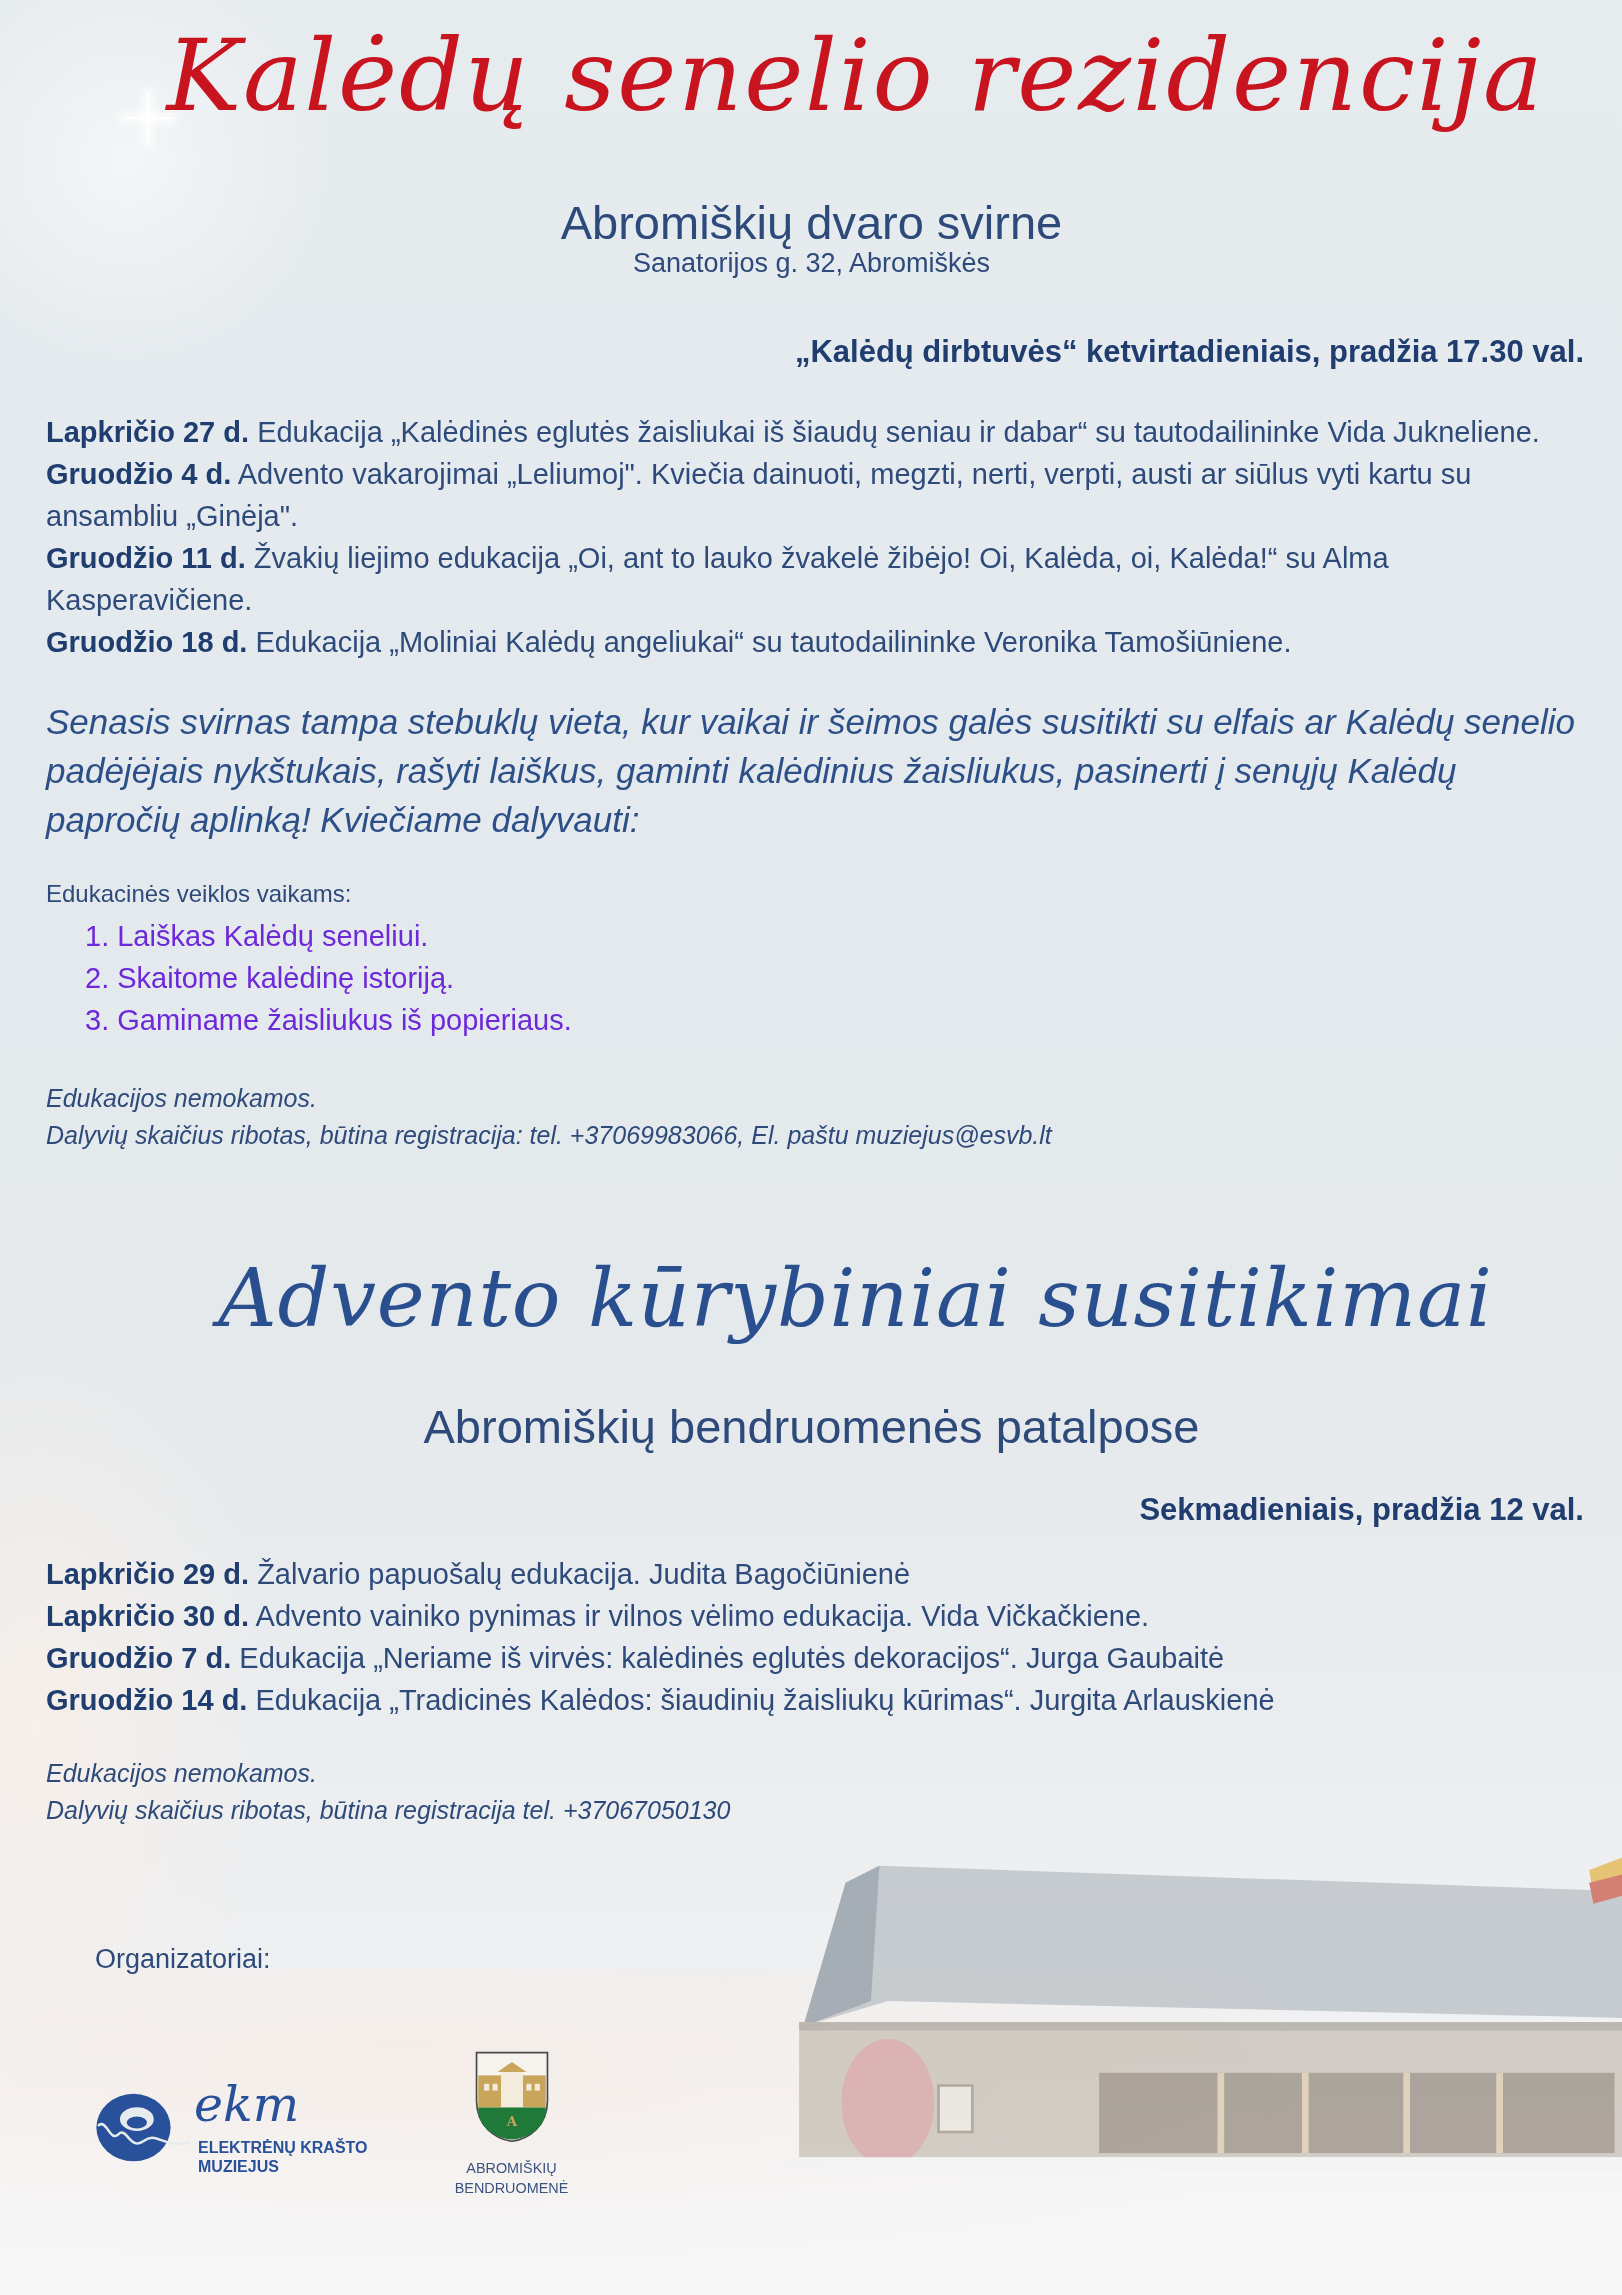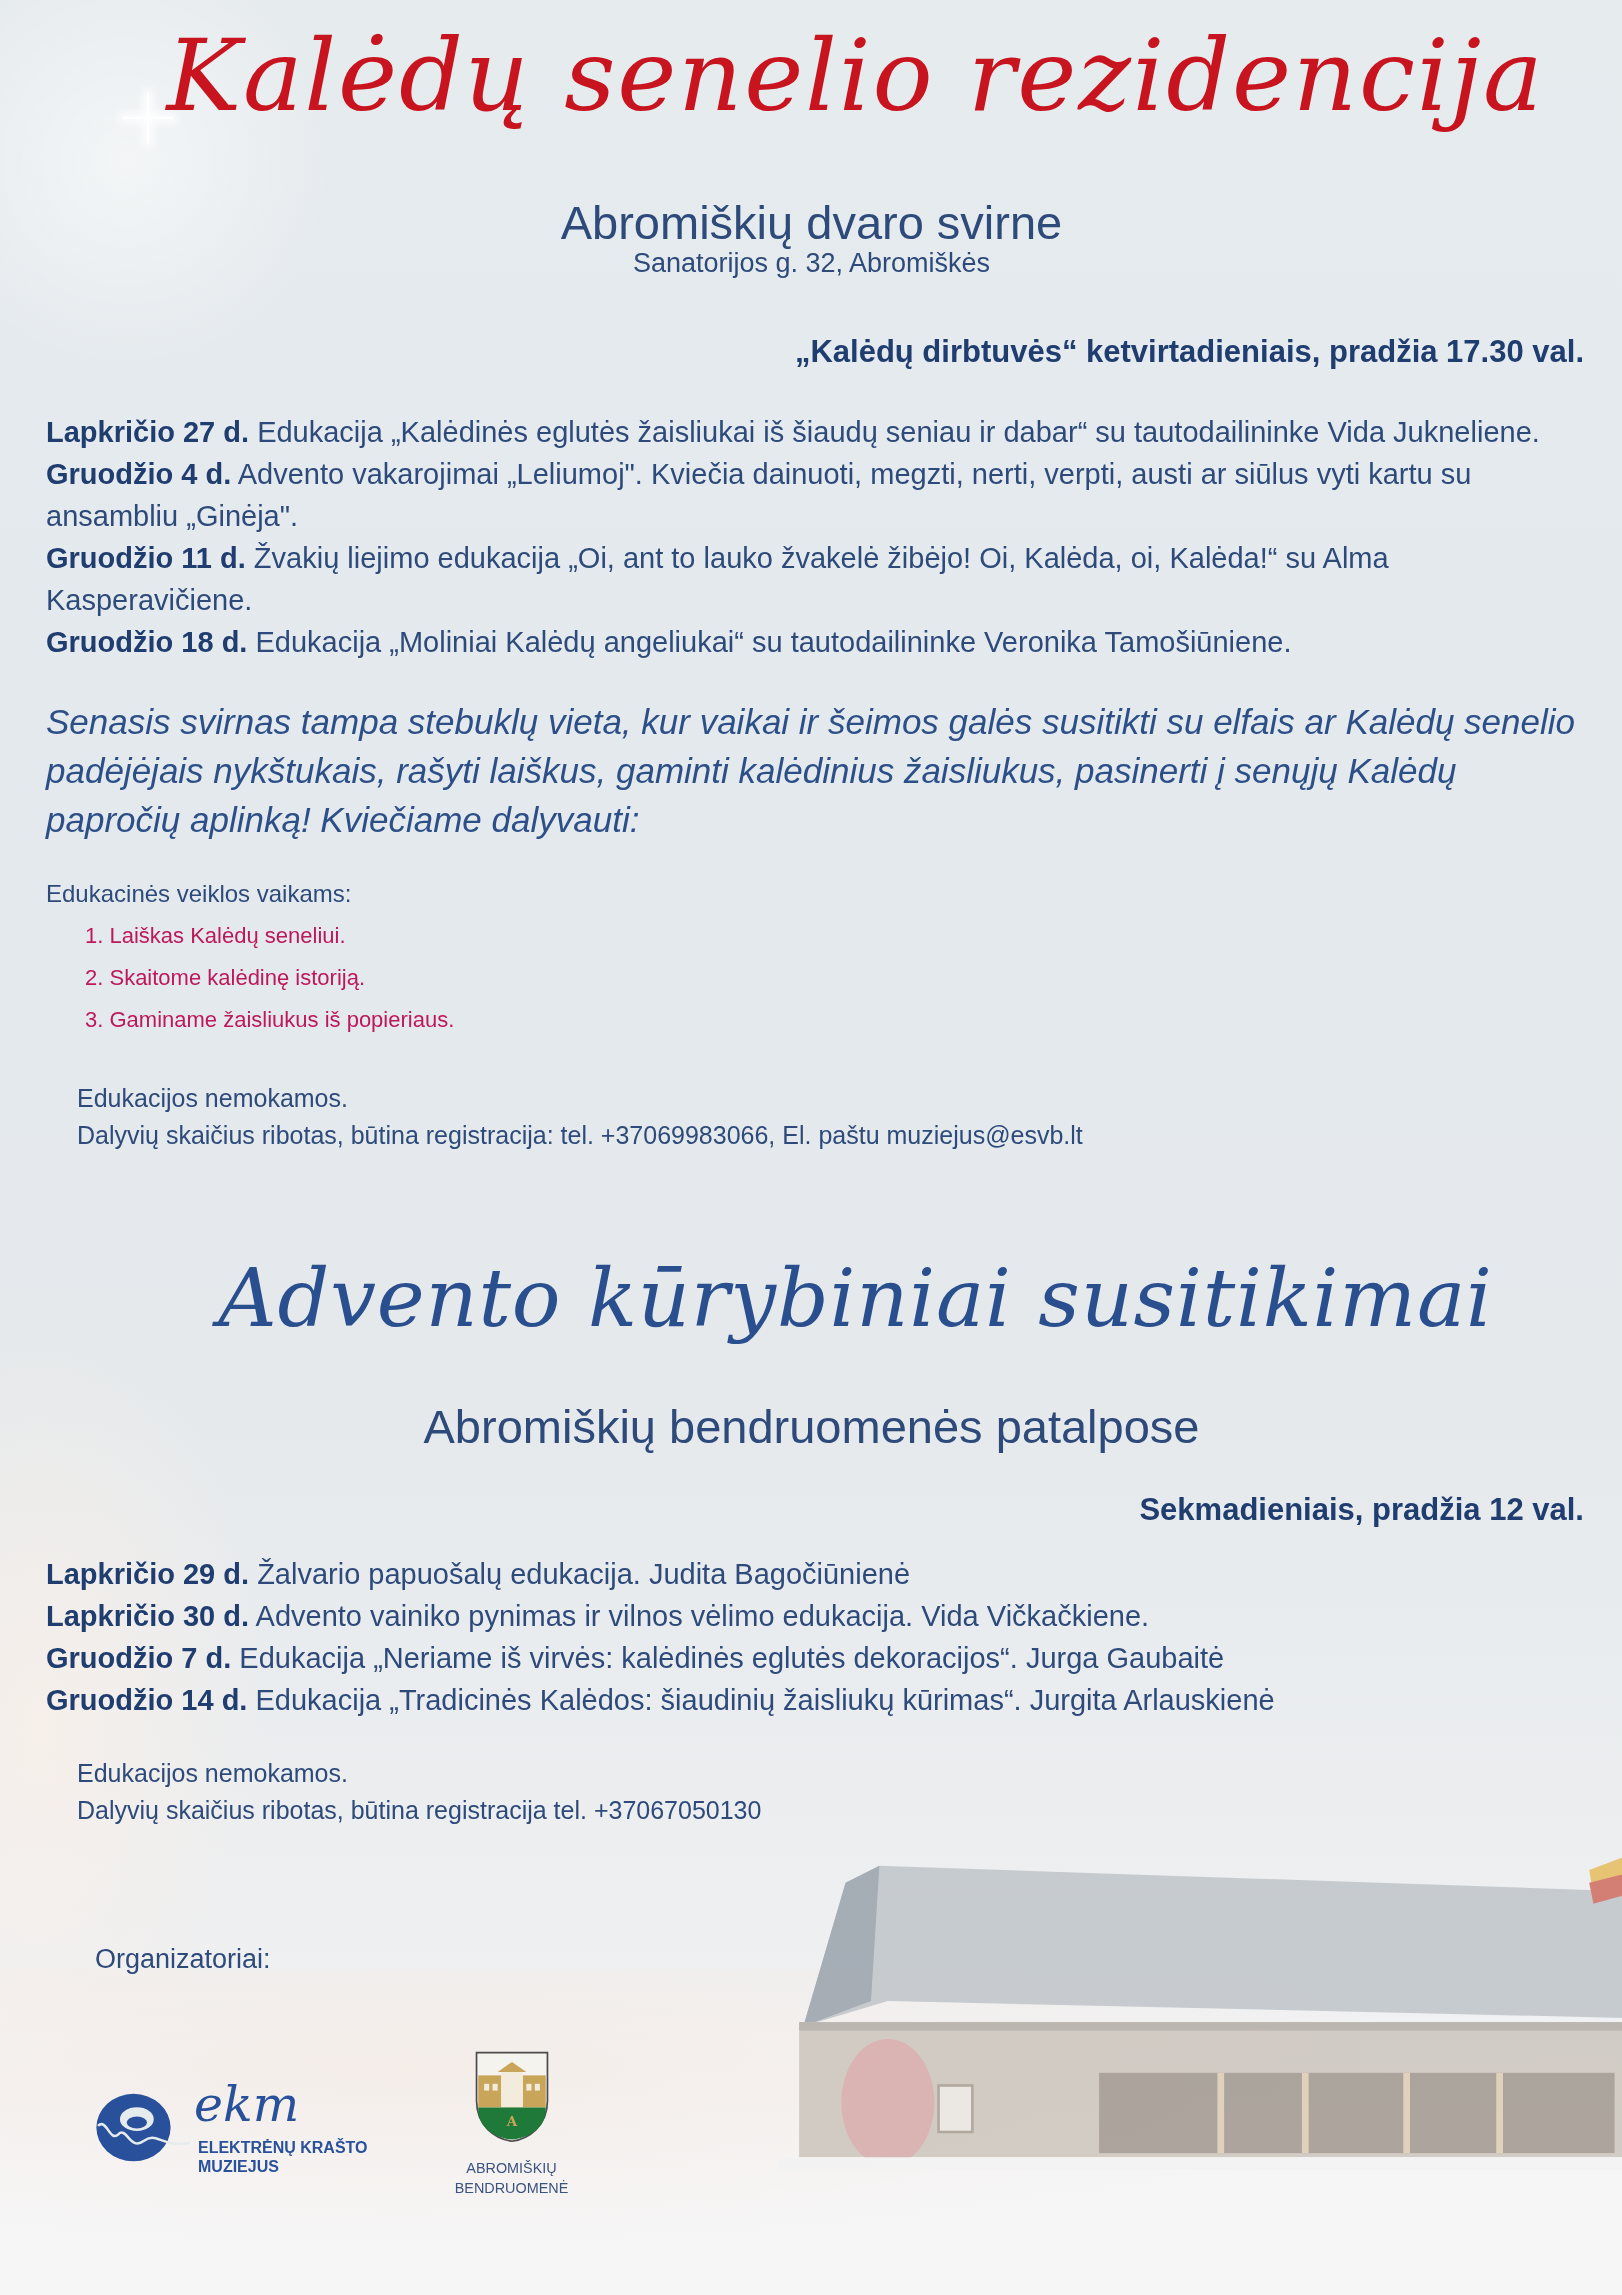--- a/index.html
+++ b/index.html
@@ -24,22 +24,22 @@
   .sub-addr{top:248px;font-size:27px;}
   .sub-venue2{top:1399px;font-size:47px;}
 
   .block{position:absolute;left:46px;width:1538px;}
   .heading{font-weight:bold;font-size:31px;color:#203d70;text-align:right;}
   .ev{font-size:29px;line-height:42px;color:#2d4a7a;}
   .ev b{color:#203d70;}
   .intro{font-style:italic;font-size:35px;line-height:49px;color:#2d4f88;}
   .plain{font-size:24px;line-height:42px;color:#2d4a7a;}
   .list{margin:0;padding:0 0 0 39px;list-style:none;}
-  .list li{font-size:22px;line-height:42px;color:#be185d;}
-  .note{font-size:25px;line-height:37px;color:#2d4a7a;margin-left:31px;}
+  .list li{font-size:29px;line-height:42px;color:#6d28d9;}
+  .note{font-style:italic;font-size:25px;line-height:37px;color:#2d4a7a;}
 
   .org-label{position:absolute;left:95px;top:1944px;font-size:27px;color:#2d4a7a;}
   .ekm{position:absolute;left:93px;top:2075px;width:304px;height:118px;}
   .ekm-text{position:absolute;left:105px;top:63px;font-weight:bold;font-size:16px;line-height:19.4px;color:#29509a;}
   .ekm-script{position:absolute;left:101px;top:-5px;font-family:"DejaVu Serif",serif;font-style:italic;font-size:49px;color:#29509a;margin-top:6px;}
   .abro{position:absolute;left:448px;top:2050px;width:127px;text-align:center;}
   .shield{width:76px;height:93px;margin:0 auto;}
   .abro-text{font-size:14.4px;line-height:20px;color:#3a5380;margin-top:12px;}
 
   .barn{position:absolute;left:778px;top:1832px;width:845px;height:338px;overflow:hidden;opacity:.75;}

